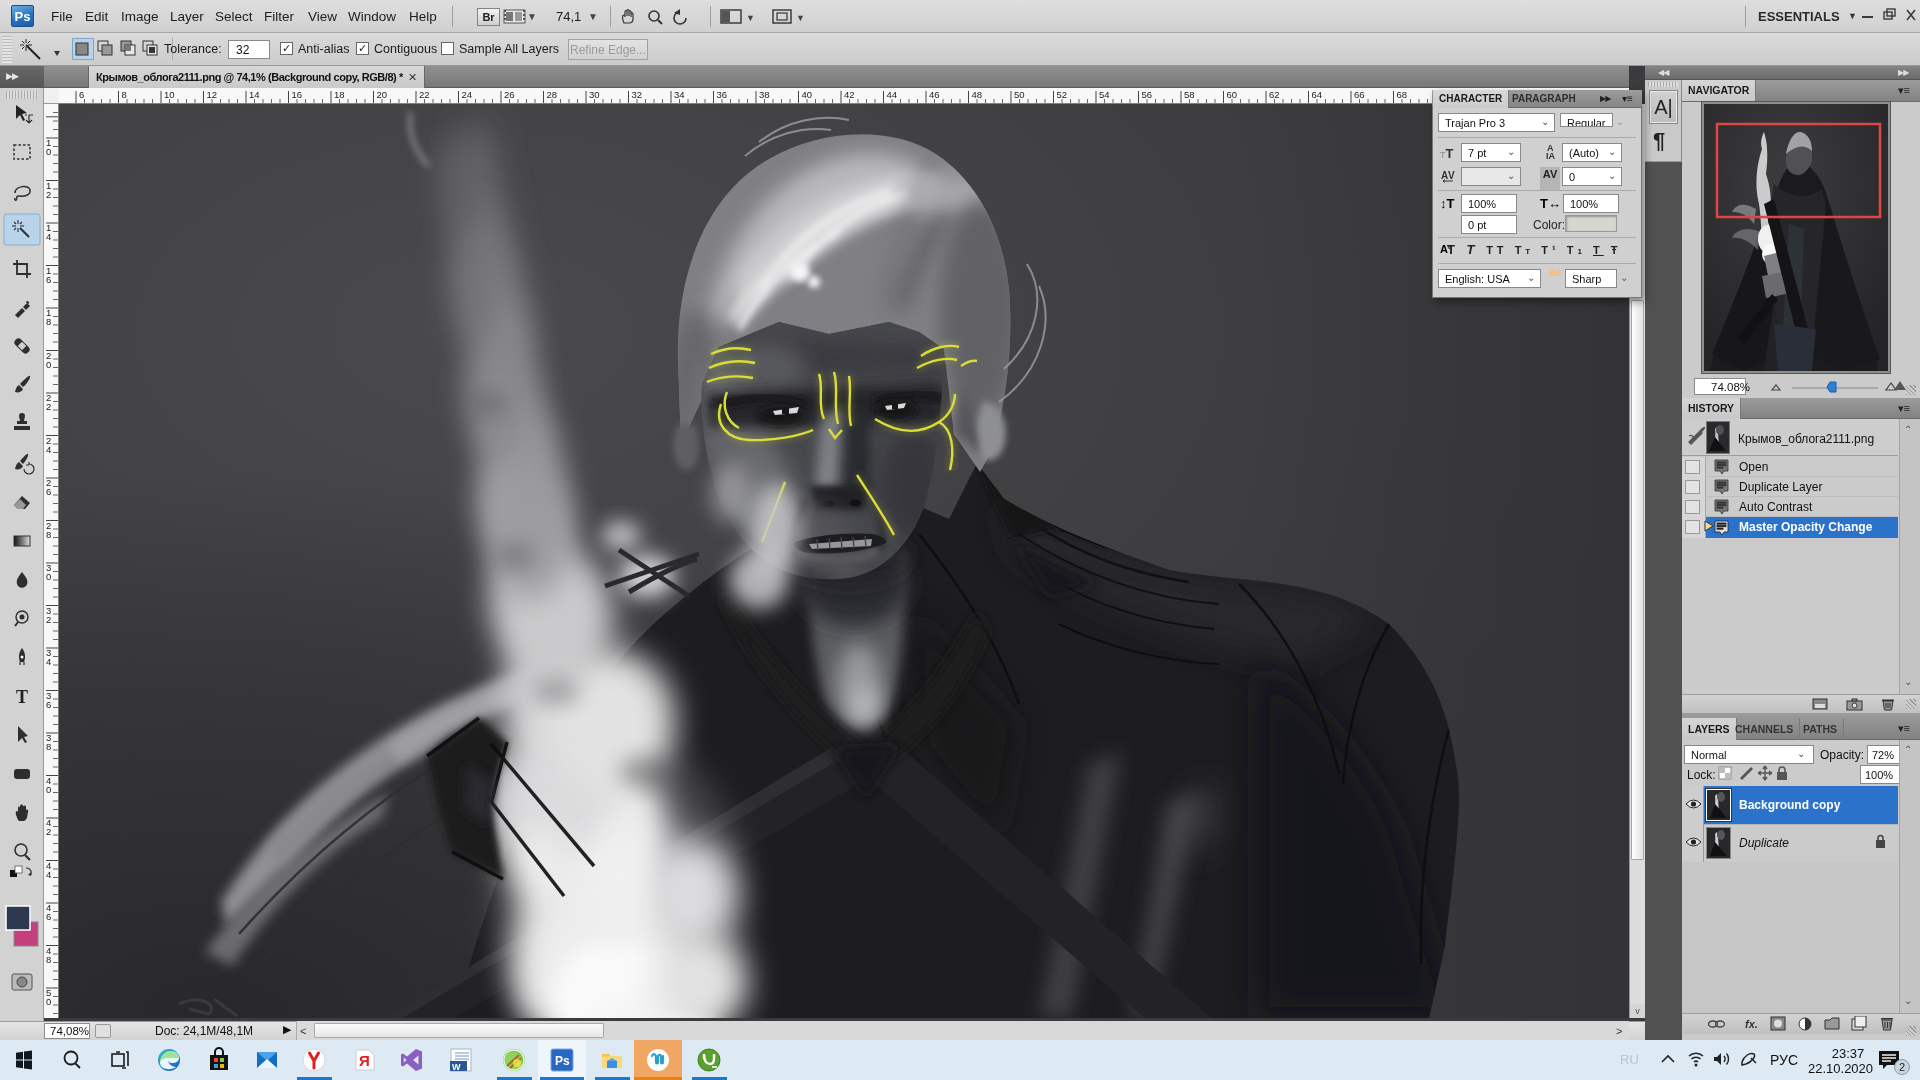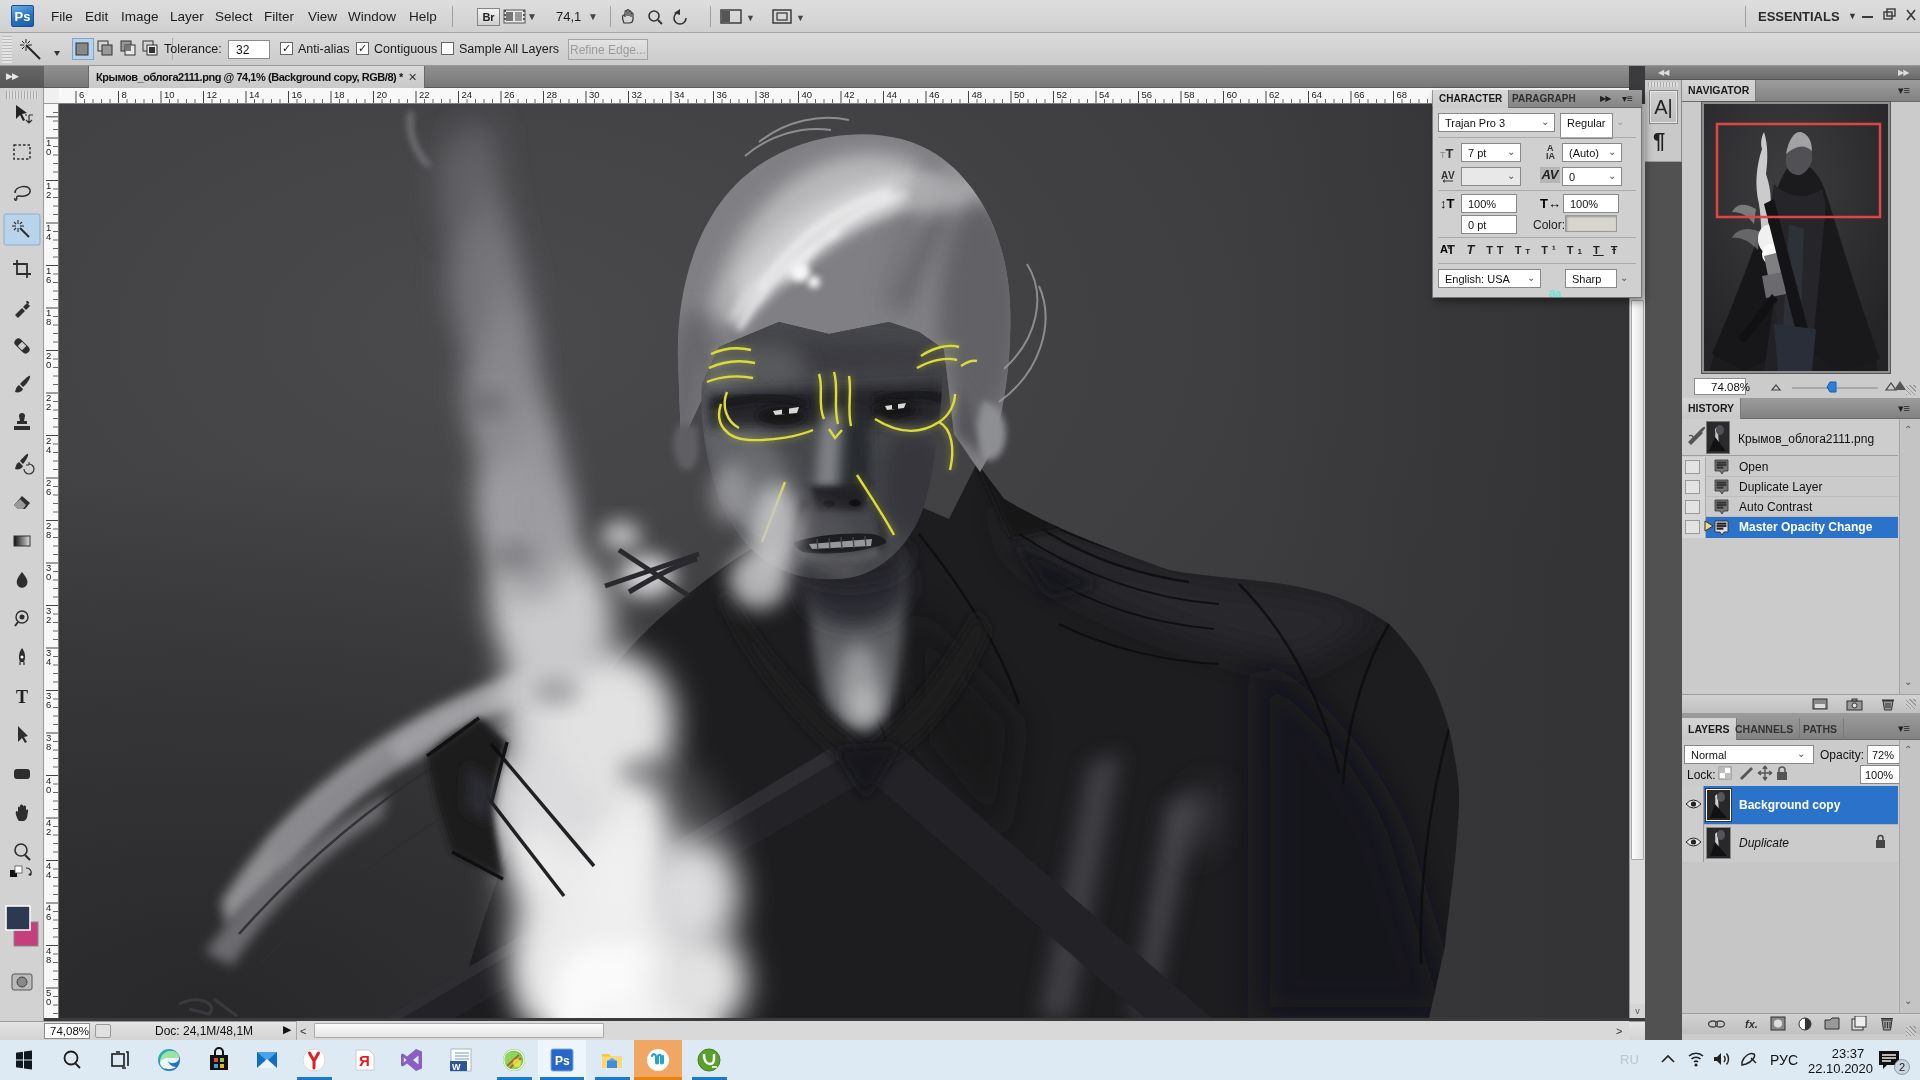--- a/index.html
+++ b/index.html
@@ -1143,57 +1143,57 @@
 <div class="abs" style="left:1906px;top:1026px;width:10px;height:10px;background:repeating-linear-gradient(45deg,#999 0 1px,#ccc 1px 3px);"></div>
 
 <div class="abs" style="left:1432px;top:90px;width:210px;height:208px;background:#d0d0d0;border:1px solid #777;box-shadow:3px 4px 8px rgba(0,0,0,0.4);"></div>
 <div class="abs" style="left:1432px;top:90px;width:210px;height:18px;background:linear-gradient(#9c9c9c,#858585);border-bottom:1px solid #6a6a6a;"></div>
 <div class="abs" style="left:1433px;top:90px;height:18px;background:linear-gradient(#d8d8d8,#cccccc);color:#1a1a1a;font-size:10px;font-weight:bold;line-height:18px;padding:0 6px;border-right:1px solid #777;">CHARACTER</div>
 <div class="abs" style="left:1506px;top:90px;height:18px;color:#2e2e2e;font-size:10px;font-weight:bold;line-height:18px;padding:0 6px;">PARAGRAPH</div>
 <div class="abs" style="left:1600px;top:94px;color:#222;font-size:8px;letter-spacing:-1px;">▶▶</div>
 <div class="abs" style="left:1622px;top:93px;color:#222;font-size:10px;">▾≡</div>
 <div class="combo" style="left:1438px;top:113px;width:117px;height:19px;line-height:18px;padding-left:6px;">Trajan Pro 3</div>
 <div class="abs" style="left:1541px;top:116px;color:#555;font-size:10px;">⌄</div>
-<div class="combo" style="left:1560px;top:113px;width:53px;height:26px;line-height:18px;padding-left:6px;">Regular</div>
+<div class="combo" style="left:1560px;top:113px;width:53px;height:14px;line-height:18px;padding-left:6px;">Regular</div>
 <div class="abs" style="left:1616px;top:116px;color:#999;font-size:10px;">⌄</div>
 <div class="abs" style="left:1438px;top:137px;width:198px;height:1px;background:#aaa;"></div>
 <div class="cicon" style="position:absolute;left:1440px;top:146px;font-size:13px;color:#333;"><span style="font-size:9px;color:#888;">T</span><b>T</b></div>
 <div class="combo" style="left:1461px;top:143px;width:60px;height:19px;line-height:18px;padding-left:6px;">7 pt</div>
 <div class="abs" style="left:1507px;top:146px;color:#555;font-size:10px;">⌄</div>
 <svg class="abs" style="left:1542px;top:143px;" width="16" height="18" viewBox="0 0 16 18">
       <text x="5" y="8" font-size="9" fill="#333" font-weight="bold">A</text>
       <text x="4" y="16" font-size="9" fill="#333" font-weight="bold">IA</text>
     </svg>
 <div class="combo" style="left:1562px;top:143px;width:60px;height:19px;line-height:18px;padding-left:6px;">(Auto)</div>
 <div class="abs" style="left:1608px;top:146px;color:#555;font-size:10px;">⌄</div>
 <svg class="abs" style="left:1440px;top:167px;" width="18" height="18" viewBox="0 0 18 18">
       <text x="1" y="12" font-size="10" fill="#333" font-weight="bold">A</text>
       <text x="8" y="12" font-size="10" fill="#333" font-weight="bold">V</text>
       <path d="M3 14 h10 M3 14 l2 -1.5 M3 14 l2 1.5" stroke="#333"></path>
     </svg>
 <div class="combo" style="left:1461px;top:167px;width:60px;height:19px;line-height:18px;padding-left:6px;background:#e8e8e8;"></div>
 <div class="abs" style="left:1507px;top:170px;color:#555;font-size:10px;">⌄</div>
-<div class="abs" style="left:1540px;top:167px;width:20px;height:16px;background:#b5b5b5;font-size:13px;font-weight:bold;color:#222;text-align:center;line-height:15px;font-style:italic;">AV</div>
+<div class="abs" style="left:1540px;top:167px;width:20px;height:24px;background:#b5b5b5;font-size:11px;font-weight:bold;color:#222;text-align:center;line-height:15px;">AV</div>
 <div class="combo" style="left:1562px;top:167px;width:60px;height:19px;line-height:18px;padding-left:6px;">0</div>
 <div class="abs" style="left:1608px;top:170px;color:#555;font-size:10px;">⌄</div>
 <div class="abs" style="left:1438px;top:190px;width:198px;height:1px;background:#aaa;"></div>
 <div class="cicon" style="position:absolute;left:1440px;top:196px;font-size:13px;"><b>↕T</b></div>
 <div class="combo" style="left:1461px;top:194px;width:56px;height:19px;line-height:18px;padding-left:6px;">100%</div>
 <div class="cicon" style="position:absolute;left:1540px;top:196px;font-size:13px;"><b>T↔</b></div>
 <div class="combo" style="left:1563px;top:194px;width:56px;height:19px;line-height:18px;padding-left:6px;">100%</div>
 <div class="cicon" style="position:absolute;left:1440px;top:218px;font-size:11px;margin-top:25px;"><b>Aª</b></div>
 <div class="combo" style="left:1461px;top:215px;width:56px;height:19px;line-height:18px;padding-left:6px;">0 pt</div>
 <div class="abs" style="left:1533px;top:218px;font-size:12px;color:#222;">Color:</div>
 <div class="abs" style="left:1565px;top:215px;width:52px;height:17px;background:#d6d6cf;border:1px solid #999;box-shadow:1px 1px 2px rgba(0,0,0,0.3) inset;"></div>
 <div class="abs" style="left:1438px;top:237px;width:198px;height:1px;background:#aaa;"></div>
 <div class="abs" style="left:1447px;top:242px;width:180px;font-size:13px;color:#222;font-weight:bold;letter-spacing:4px;">T <i>T</i> <span style="font-size:11px">TT T<span style="font-size:8px">T</span> T¹ T<span style="font-size:8px">1</span> <u>T</u> Ŧ</span></div>
 <div class="abs" style="left:1438px;top:263px;width:198px;height:1px;background:#aaa;"></div>
 <div class="combo" style="left:1438px;top:269px;width:103px;height:19px;line-height:18px;padding-left:6px;">English: USA</div>
 <div class="abs" style="left:1527px;top:272px;color:#555;font-size:10px;">⌄</div>
-<div class="abs" style="left:1549px;top:286px;font-size:12px;color:#5eead4;"><b>a</b><span style="font-size:10px;"><b>a</b></span></div>
+<div class="abs" style="left:1549px;top:265px;font-size:12px;color:#fdba74;"><b>a</b><span style="font-size:10px;"><b>a</b></span></div>
 <div class="combo" style="left:1565px;top:269px;width:52px;height:19px;line-height:18px;padding-left:6px;">Sharp</div>
 <div class="abs" style="left:1620px;top:272px;color:#555;font-size:10px;">⌄</div>
 
 <div id="taskbar" class="abs" style="left:0;top:1040px;width:1920px;height:40px;background:#dde9f3;"></div>
 <div class="abs" style="left:538px;top:1040px;width:48px;height:40px;background:#eef5fb;"></div>
 <div class="abs" style="left:634px;top:1040px;width:48px;height:40px;background:#f1a764;"></div>
 <svg class="abs" style="left:0;top:1040px;" width="740" height="40" viewBox="0 0 740 40">
 
   <g transform="translate(24,20)">
         <path d="M-8 -7.2 L-1 -8.2 L-1 -0.5 L-8 -0.5 Z M0 -8.4 L8 -9.5 L8 -0.5 L0 -0.5 Z M-8 0.5 L-1 0.5 L-1 8.2 L-8 7.2 Z M0 0.5 L8 0.5 L8 9.5 L0 8.4 Z" fill="#10181f"></path>

